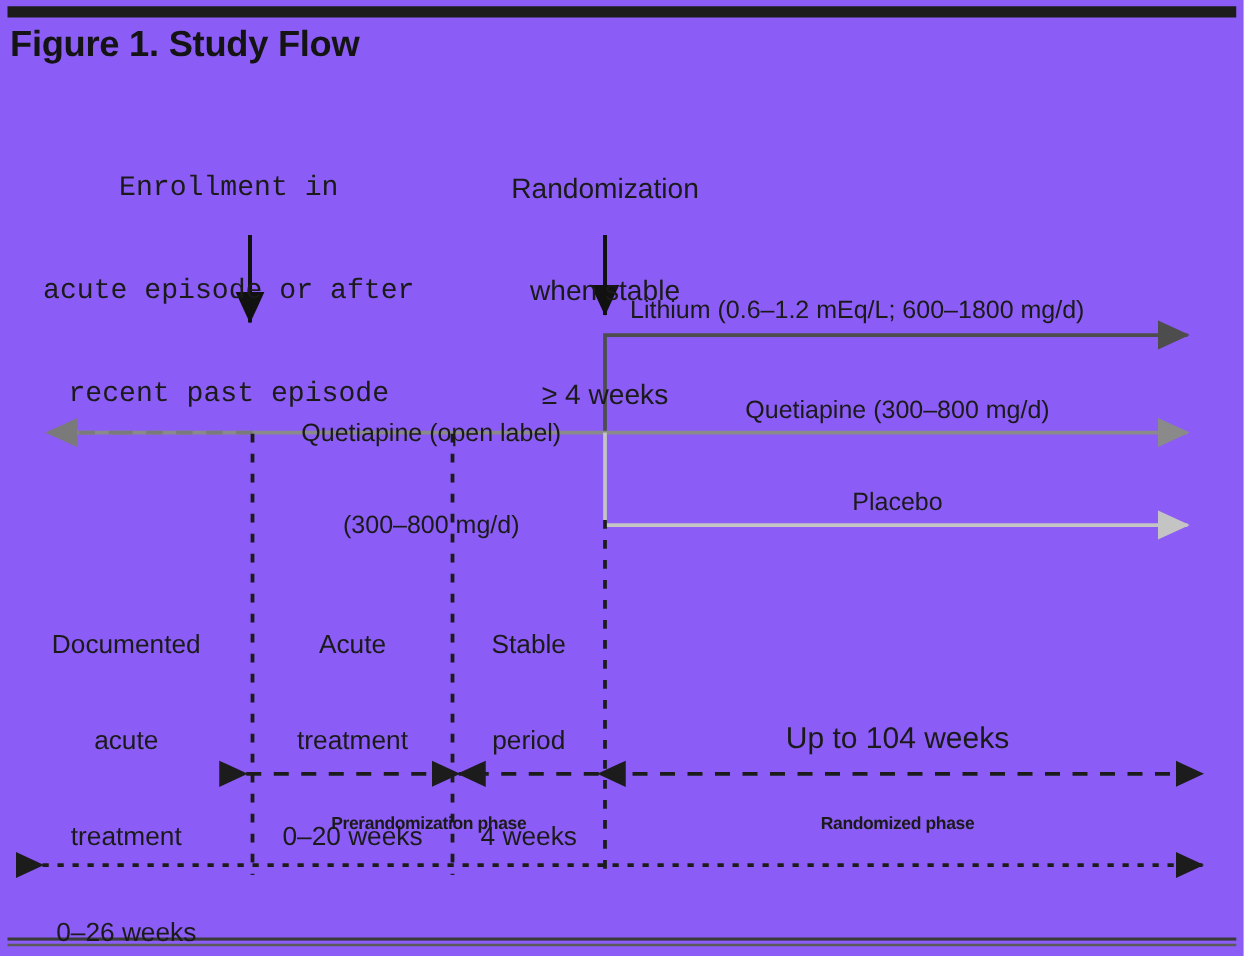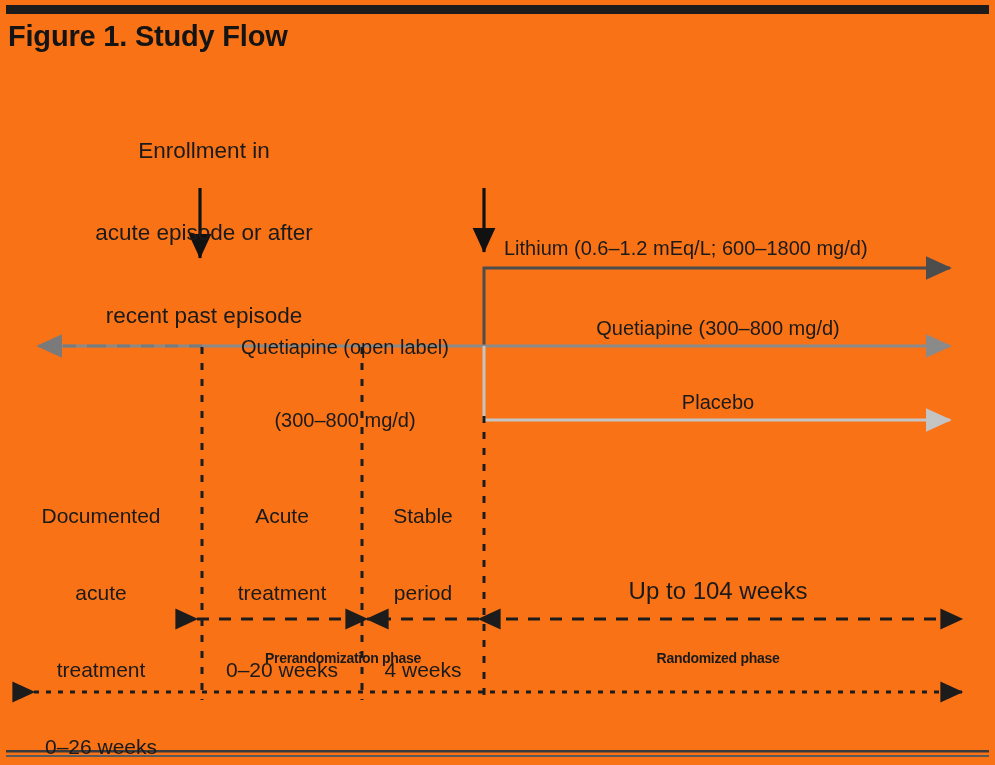--- a/index.html
+++ b/index.html
@@ -9,21 +9,21 @@
   }
   body {
     font-family: "Liberation Sans", "DejaVu Sans", sans-serif;
     color: #1a1a1a;
   }
   #figure-root {
     position: relative;
     width: 995px;
     height: 765px;
     overflow: hidden;
-    background: #f97316;
+    background: #8b5cf6;
   }
   #figure-svg {
     position: absolute;
     left: 0;
     top: 0;
     width: 995px;
     height: 765px;
   }
   .lbl {
     position: absolute;
@@ -113,26 +113,31 @@
 
     <line x1="197" y1="619" x2="367" y2="619" stroke="#1c1c1c" stroke-width="3" stroke-dasharray="12 10" marker-start="url(#ah-black)" marker-end="url(#ah-black)"></line>
     <line x1="479" y1="619" x2="367" y2="619" stroke="#1c1c1c" stroke-width="3" stroke-dasharray="12 10" marker-start="url(#ah-black)" marker-end="url(#ah-black)"></line>
     <line x1="484" y1="619" x2="962" y2="619" stroke="#1c1c1c" stroke-width="3" stroke-dasharray="12 10" marker-end="url(#ah-black)"></line>
 
     <line x1="34" y1="692" x2="962" y2="692" stroke="#1c1c1c" stroke-width="3" stroke-dasharray="5 7" marker-start="url(#ah-black)" marker-end="url(#ah-black)"></line>
   </svg>
 
   <div id="fig-title">Figure 1. Study Flow</div>
 
-  <div class="lbl ctr hdr-note" style="left:204px; top:82px;">
+  <div class="lbl ctr hdr-note" style="left:183px; top:82px;font-family:Liberation Mono, monospace;">
     <div>Enrollment in</div>
     <div>acute episode or after</div>
     <div>recent past episode</div>
   </div>
 
+  <div class="lbl ctr hdr-note" style="left:484px; top:82px;">
+    <div>Randomization</div>
+    <div>when stable</div>
+    <div>≥ 4 weeks</div>
+  </div>
 
   <div class="lbl ctr arm-label" style="left:345px; top:286px;">
     <div>Quetiapine (open label)</div>
     <div>(300–800 mg/d)</div>
   </div>
 
   <div class="lbl arm-label" style="left:504px; top:236px;">Lithium (0.6–1.2 mEq/L; 600–1800 mg/d)</div>
 
   <div class="lbl ctr arm-label" style="left:718px; top:316px;text-align:center;">Quetiapine (300–800 mg/d)</div>
 

